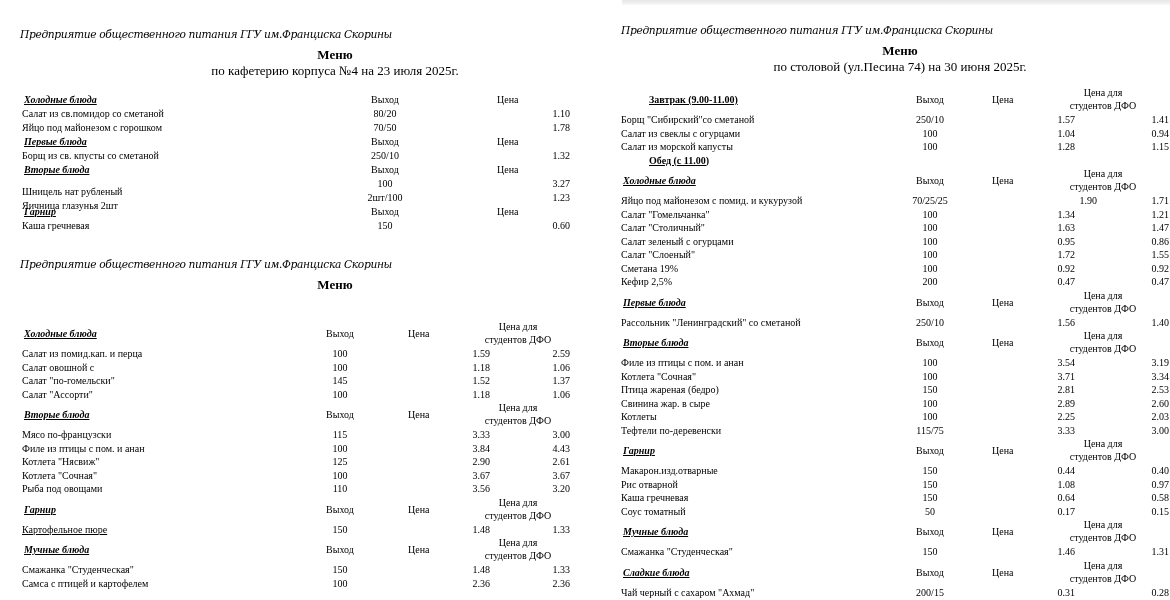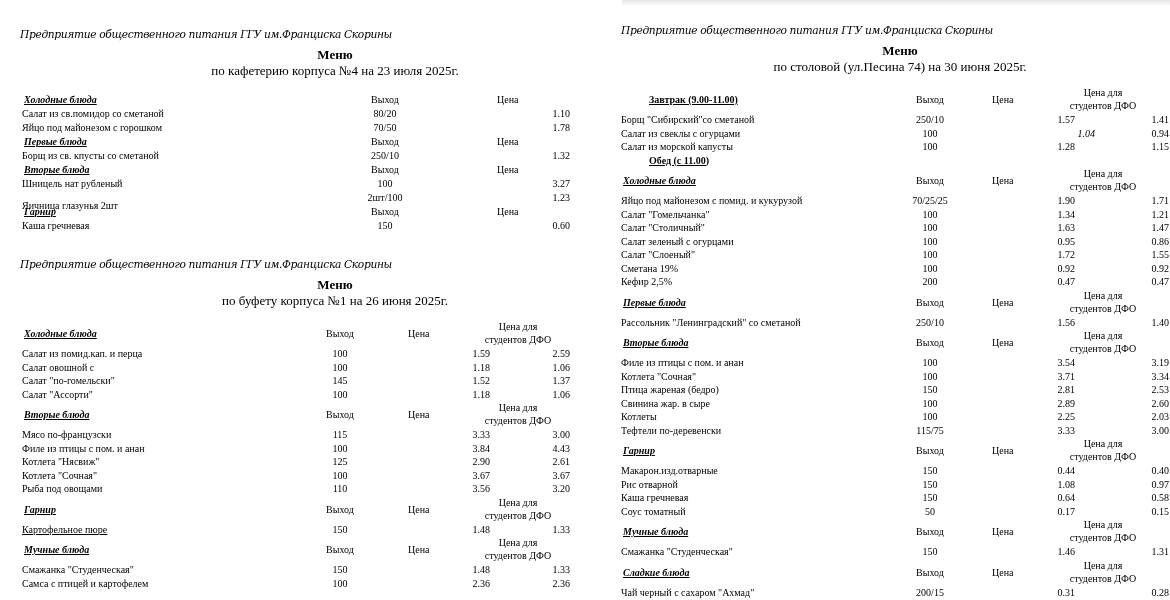--- a/index.html
+++ b/index.html
@@ -61,21 +61,21 @@
         <span class="c" style="left:0;">Борщ из св. кпусты со сметаной</span>
         <span class="c ctr" style="left:333px;width:60px;">250/10</span>
         <span class="c num" style="left:488px;width:60px;">1.32</span>
       </div>
       <div class="row hdr1">
         <span class="c sec" style="left:2px;">Вторые блюда</span>
         <span class="c ctr" style="left:333px;width:60px;">Выход</span>
         <span class="c" style="left:475px;">Цена</span>
       </div>
       <div class="row" style="height: 14px;">
-        <span class="c" style="left:0;">Шницель нат рубленый</span>
+        <span class="c" style="left:0;margin-top:8px;">Шницель нат рубленый</span>
         <span class="c ctr" style="left:333px;width:60px;">100</span>
         <span class="c num" style="left:488px;width:60px;">3.27</span>
       </div>
       <div class="row" style="height: 14px;">
         <span class="c" style="left:0;margin-top:8px;">Яичница глазунья 2шт</span>
         <span class="c ctr" style="left:333px;width:60px;">2шт/100</span>
         <span class="c num" style="left:488px;width:60px;">1.23</span>
       </div>
       <div class="row hdr1">
         <span class="c sec" style="left:2px;">Гарнир</span>
@@ -84,21 +84,20 @@
       </div>
       <div class="row" style="height: 14px;">
         <span class="c" style="left:0;">Каша гречневая</span>
         <span class="c ctr" style="left:333px;width:60px;">150</span>
         <span class="c num" style="left:488px;width:60px;">0.60</span>
       </div>
     </div>
 
   <div class="org" style="left:20px;top:257px;">Предприятие общественного питания ГГУ им.Франциска Скорины</div>
   <div class="title" style="left:200px;width:270px;top:277px;">Меню</div>
-  <div class="subtitle" style="left:150px;width:370px;top:293px;">по буфету корпуса №1 на 26 июня 2025г.</div>
   <div class="menu" id="buffet1" style="left:22px;top:320px;width:550px;">
       <div class="row hdr2">
         <span class="c sec" style="left:2px;">Холодные блюда</span>
         <span class="c ctr" style="left:288px;width:60px;">Выход</span>
         <span class="c" style="left:386px;">Цена</span>
         <span class="c two" style="left:446px;width:100px;">
           <div>Цена для</div>
           <div>студентов ДФО</div>
         </span>
       </div>
@@ -221,21 +220,21 @@
       </div>
       <div class="row">
         <span class="c" style="left:0;">Борщ "Сибирский"со сметаной</span>
         <span class="c ctr" style="left:279px;width:60px;">250/10</span>
         <span class="c num" style="left:394px;width:60px;">1.57</span>
         <span class="c num" style="left:488px;width:60px;">1.41</span>
       </div>
       <div class="row">
         <span class="c" style="left:0;">Салат из свеклы с огурцами</span>
         <span class="c ctr" style="left:279px;width:60px;">100</span>
-        <span class="c num" style="left:414px;width:60px;font-style:italic;">1.04</span>
+        <span class="c num" style="left:394px;width:60px;">1.04</span>
         <span class="c num" style="left:488px;width:60px;">0.94</span>
       </div>
       <div class="row">
         <span class="c" style="left:0;">Салат из морской капусты</span>
         <span class="c ctr" style="left:279px;width:60px;">100</span>
         <span class="c num" style="left:394px;width:60px;">1.28</span>
         <span class="c num" style="left:488px;width:60px;">1.15</span>
       </div>
       <div class="row">
         <span class="c meal" style="left:28px;">Обед (с 11.00)</span>
@@ -245,21 +244,21 @@
         <span class="c ctr" style="left:279px;width:60px;">Выход</span>
         <span class="c" style="left:371px;">Цена</span>
         <span class="c two" style="left:432px;width:100px;">
           <div>Цена для</div>
           <div>студентов ДФО</div>
         </span>
       </div>
       <div class="row">
         <span class="c" style="left:0;">Яйцо под майонезом с помид. и кукурузой</span>
         <span class="c ctr" style="left:279px;width:60px;">70/25/25</span>
-        <span class="c num" style="left:394px;width:60px;">1.90</span>
+        <span class="c num" style="left:416px;width:60px;">1.90</span>
         <span class="c num" style="left:488px;width:60px;">1.71</span>
       </div>
       <div class="row">
         <span class="c" style="left:0;">Салат "Гомельчанка"</span>
         <span class="c ctr" style="left:279px;width:60px;">100</span>
         <span class="c num" style="left:394px;width:60px;">1.34</span>
         <span class="c num" style="left:488px;width:60px;">1.21</span>
       </div>
       <div class="row">
         <span class="c" style="left:0;">Салат "Столичный"</span>

